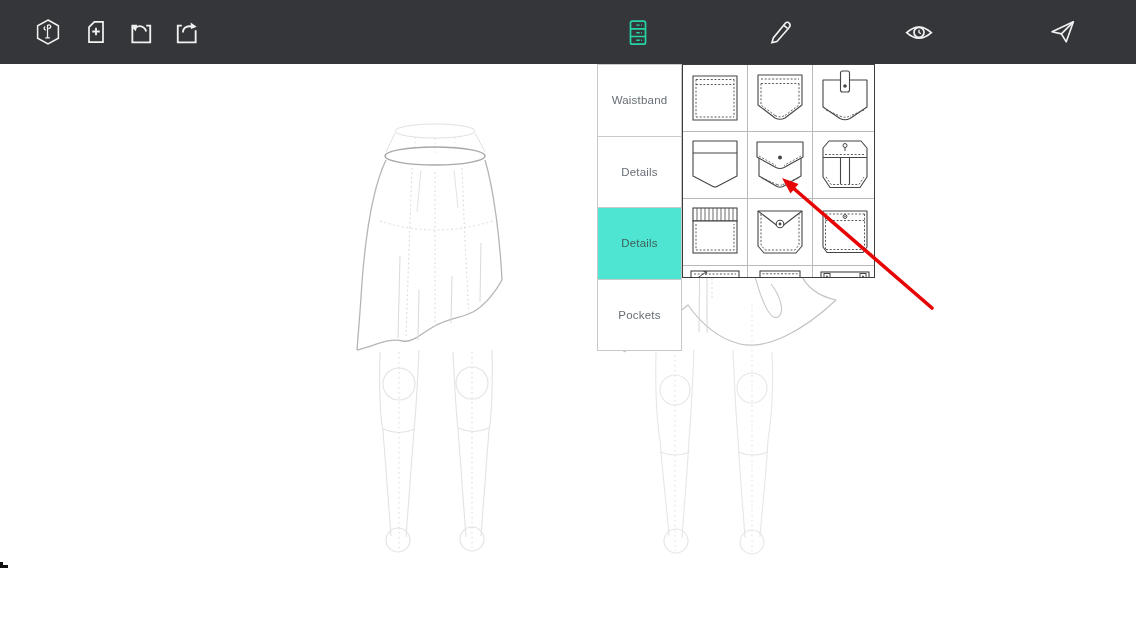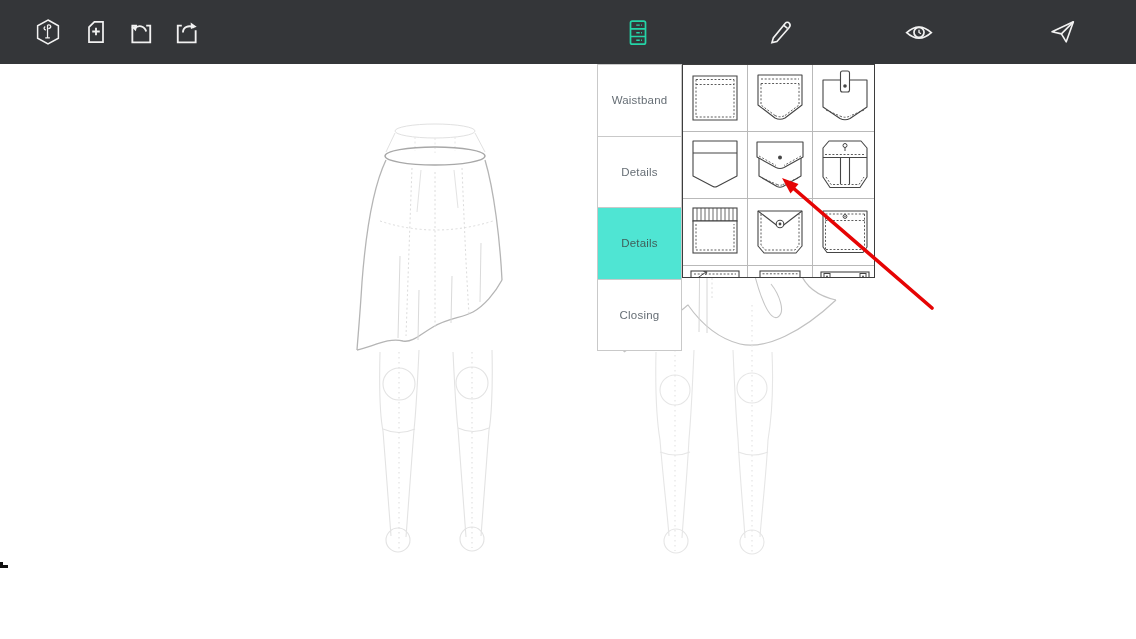--- a/index.html
+++ b/index.html
@@ -164,21 +164,21 @@
       <div class="menu-cell">
         <span>Waistband</span>
       </div>
       <div class="menu-cell">
         <span>Details</span>
       </div>
       <div class="menu-cell selected">
         <span>Details</span>
       </div>
       <div class="menu-cell">
-        <span>Closing</span>
+        <span>Pockets</span>
       </div>
     </div>
 
   <div class="grid" id="grid">
       <div class="grid-cell">
         <svg viewBox="0 0 64 67">
           <use href="#sym-pocket-square-stitched"></use>
         </svg>
       </div>
       <div class="grid-cell">

